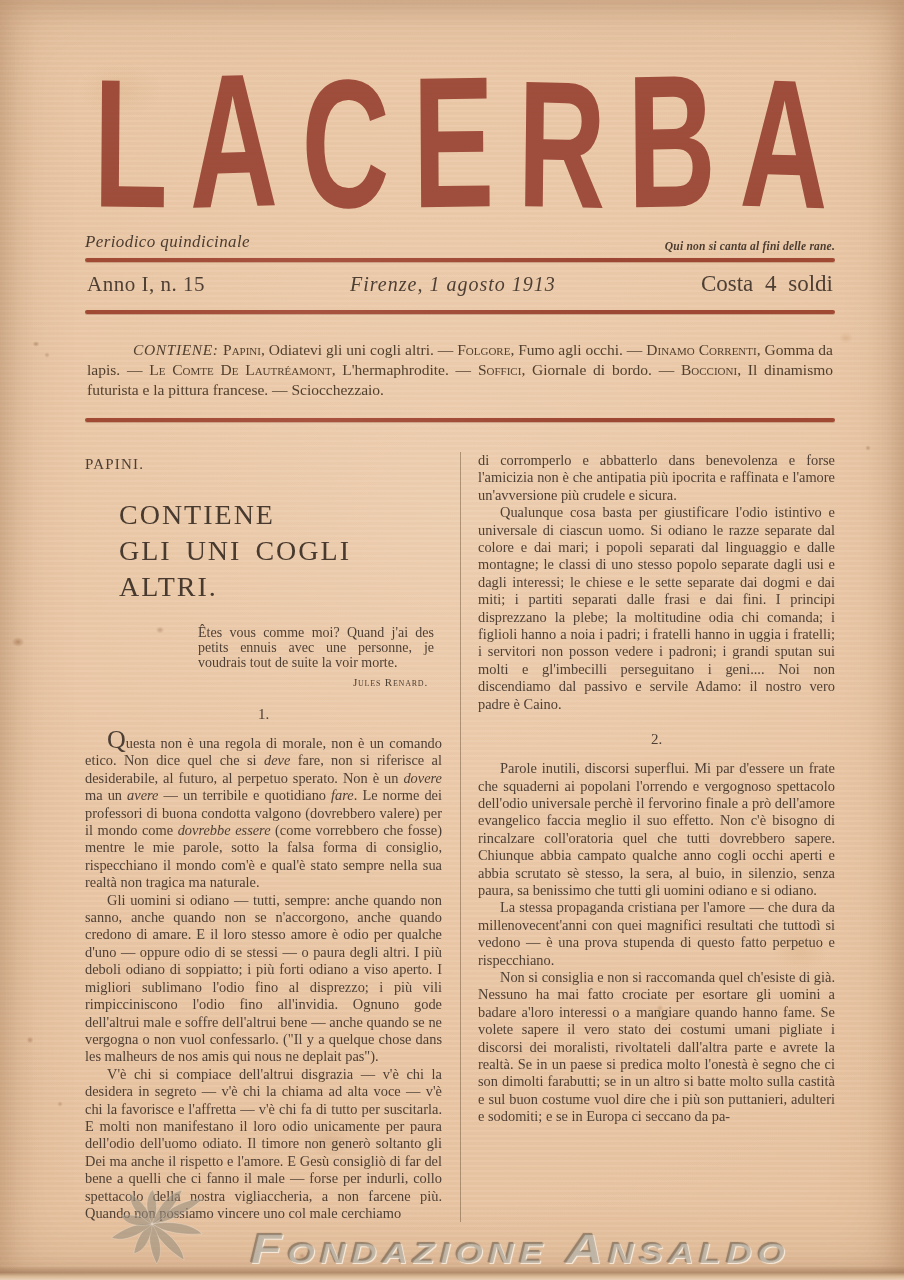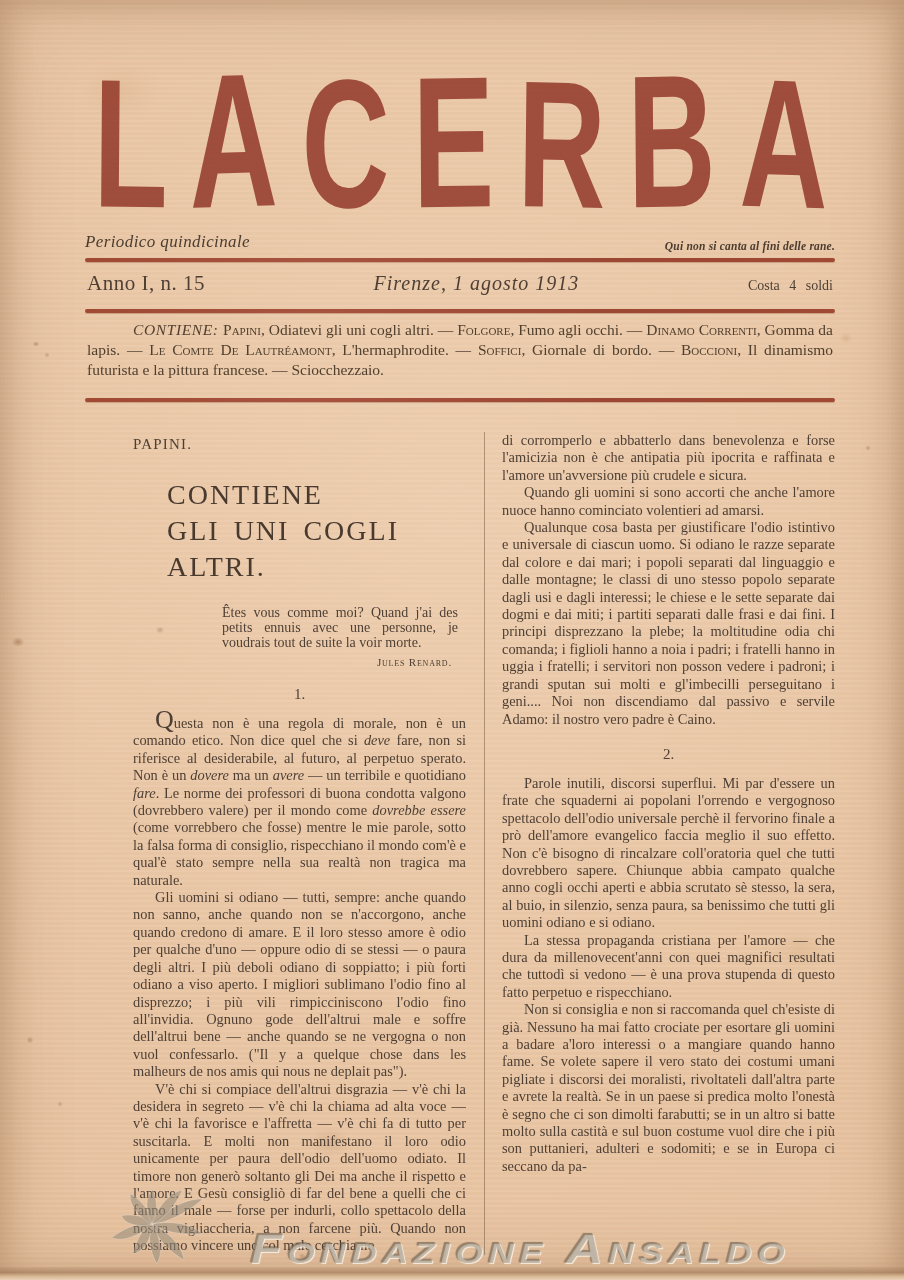--- a/index.html
+++ b/index.html
@@ -48,30 +48,30 @@
 
   
   .subheader{display:flex;justify-content:space-between;align-items:flex-end;margin-top:16px;}
   .periodicity{font-style:italic;font-size:17px;letter-spacing:.4px;color:#4b3c30;}
   .motto{font-style:italic;font-weight:700;font-size:11.5px;letter-spacing:.2px;color:#4b3c30;}
   .rule{height:4px;background:linear-gradient(to right,#a04a34,#a85340 30%,#9c4634 70%,#a04a34);
     border-radius:2px;margin-top:6px;box-shadow:0 1px 0 rgba(120,50,30,.25);}
   .issue-line{display:flex;justify-content:space-between;align-items:baseline;padding:9px 2px 7px 2px;}
   .issue-no{font-size:21px;letter-spacing:.5px;}
   .dateline{font-style:italic;font-size:20px;letter-spacing:1px;}
-  .price{font-size:14px;word-spacing:6px;}
+  .price{font-size:23px;word-spacing:6px;}
 
   
-  .contents{padding:1px 2px 12px 2px;font-size:15.5px;line-height:20px;text-align:justify;
-    text-indent:46px;color:#52402f;margin-top:6px;}
+  .contents{padding:26px 2px 12px 2px;font-size:15.5px;line-height:20px;text-align:justify;
+    text-indent:46px;color:#52402f;}
   .contents .sc,.sig .sc{font-variant:small-caps;}
   .contents em{font-style:italic;letter-spacing:.6px;}
 
   
-  .columns{display:flex;margin-top:30px;margin-left:48px;}
+  .columns{display:flex;margin-top:30px;}
   .col{width:50%;box-sizing:border-box;}
   .col-left{padding-right:18px;}
   .col-right{padding-left:17px;border-left:1px solid rgba(110,85,60,.5);}
   .kicker{font-size:15px;letter-spacing:1.2px;margin:4px 0 0 0;}
   .headline{margin:24px 0 20px 34px;font-size:28px;line-height:36px;letter-spacing:2px;word-spacing:5px;color:#493a2f;}
   .epigraph{width:236px;margin:2px 8px 0 auto;font-size:14px;line-height:15px;text-align:justify;color:#4e3f34;}
   .sig{text-align:right;font-size:11px;letter-spacing:.8px;margin:6px 14px 0 0;}
   .section-number{text-align:center;font-size:15px;margin:18px 0 12px 0;}
   p.body-p{margin:0;font-size:14.4px;line-height:17.4px;text-align:justify;text-indent:22px;color:#4e3f34;}
   p.body-p em{font-style:italic;}
@@ -135,21 +135,20 @@
         <div>
             <div class="section-number">1.</div>
             <p class="body-p first-p"><span>Questa non è una regola di morale, non è un comando etico. Non dice quel che si </span><em>deve</em><span> fare, non si riferisce al desiderabile, al futuro, al perpetuo sperato. Non è un </span><em>dovere</em><span> ma un </span><em>avere</em><span> — un terribile e quotidiano </span><em>fare</em><span>. Le norme dei professori di buona condotta valgono (dovrebbero valere) per il mondo come </span><em>dovrebbe essere</em><span> (come vorrebbero che fosse) mentre le mie parole, sotto la falsa forma di consiglio, rispecchiano il mondo com'è e qual'è stato sempre nella sua realtà non tragica ma naturale.</span></p>
             <p class="body-p"><span>Gli uomini si odiano — tutti, sempre: anche quando non sanno, anche quando non se n'accorgono, anche quando credono di amare. E il loro stesso amore è odio per qualche d'uno — oppure odio di se stessi — o paura degli altri. I più deboli odiano di soppiatto; i più forti odiano a viso aperto. I migliori sublimano l'odio fino al disprezzo; i più vili rimpicciniscono l'odio fino all'invidia. Ognuno gode dell'altrui male e soffre dell'altrui bene — anche quando se ne vergogna o non vuol confessarlo. ("Il y a quelque chose dans les malheurs de nos amis qui nous ne deplait pas").</span></p>
             <p class="body-p"><span>V'è chi si compiace dell'altrui disgrazia — v'è chi la desidera in segreto — v'è chi la chiama ad alta voce — v'è chi la favorisce e l'affretta — v'è chi fa di tutto per suscitarla. E molti non manifestano il loro odio unicamente per paura dell'odio dell'uomo odiato. Il timore non generò soltanto gli Dei ma anche il rispetto e l'amore. E Gesù consigliò di far del bene a quelli che ci fanno il male — forse per indurli, collo spettacolo della nostra vigliaccheria, a non farcene più. Quando non possiamo vincere uno col male cerchiamo</span></p>
           </div>
       </div>
       <div class="col col-right">
         <div>
             <p class="body-p no-indent"><span>di corromperlo e abbatterlo dans benevolenza e forse l'amicizia non è che antipatia più ipocrita e raffinata e l'amore un'avversione più crudele e sicura.</span></p>
-            <p class="body-p"><span>Quando gli uomini si sono accorti che anche l'amore nuoce hanno cominciato volentieri ad amarsi.</span></p>
             <p class="body-p"><span>Qualunque cosa basta per giustificare l'odio istintivo e universale di ciascun uomo. Si odiano le razze separate dal colore e dai mari; i popoli separati dal linguaggio e dalle montagne; le classi di uno stesso popolo separate dagli usi e dagli interessi; le chiese e le sette separate dai dogmi e dai miti; i partiti separati dalle frasi e dai fini. I principi disprezzano la plebe; la moltitudine odia chi comanda; i figlioli hanno a noia i padri; i fratelli hanno in uggia i fratelli; i servitori non posson vedere i padroni; i grandi sputan sui molti e gl'imbecilli perseguitano i geni.... Noi non discendiamo dal passivo e servile Adamo: il nostro vero padre è Caino.</span></p>
             <div class="section-number">2.</div>
             <p class="body-p"><span>Parole inutili, discorsi superflui. Mi par d'essere un frate che squaderni ai popolani l'orrendo e vergognoso spettacolo dell'odio universale perchè il fervorino finale a prò dell'amore evangelico faccia meglio il suo effetto. Non c'è bisogno di rincalzare coll'oratoria quel che tutti dovrebbero sapere. Chiunque abbia campato qualche anno cogli occhi aperti e abbia scrutato sè stesso, la sera, al buio, in silenzio, senza paura, sa benissimo che tutti gli uomini odiano e si odiano.</span></p>
             <p class="body-p"><span>La stessa propaganda cristiana per l'amore — che dura da millenovecent'anni con quei magnifici resultati che tuttodì si vedono — è una prova stupenda di questo fatto perpetuo e rispecchiano.</span></p>
             <p class="body-p"><span>Non si consiglia e non si raccomanda quel ch'esiste di già. Nessuno ha mai fatto crociate per esortare gli uomini a badare a'loro interessi o a mangiare quando hanno fame. Se volete sapere il vero stato dei costumi umani pigliate i discorsi dei moralisti, rivoltateli dall'altra parte e avrete la realtà. Se in un paese si predica molto l'onestà è segno che ci son dimolti farabutti; se in un altro si batte molto sulla castità e sul buon costume vuol dire che i più son puttanieri, adulteri e sodomiti; e se in Europa ci seccano da pa-</span></p>
           </div>
       </div>
     </div>
   </div>
 

